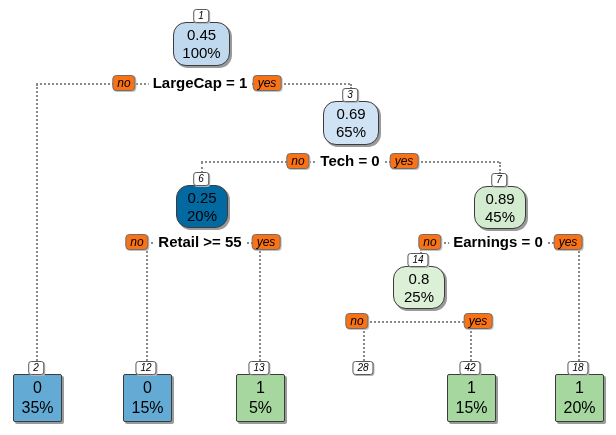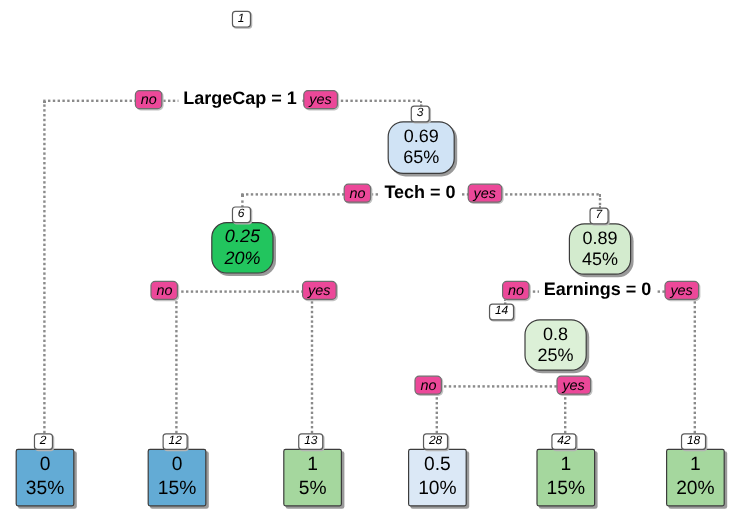--- a/index.html
+++ b/index.html
@@ -12,21 +12,21 @@
   .vline { position:absolute; width:0; border-left:2px dotted #8a8a8a; z-index:1; }
   .idb {
     position:absolute; transform:translateX(-50%);
     background:#fff; border:1px solid #5a5a5a; border-radius:3px;
     padding:0 4px; height:12px; line-height:12px;
     font-style:italic; font-size:10px; z-index:3;
     box-shadow:1px 1px 0 #b5b5b5;
   }
   .yn {
     position:absolute; transform:translateX(-50%);
-    background:#ec4899; border:1px solid #6e6e6e; border-radius:4px;
+    background:#f97316; border:1px solid #6e6e6e; border-radius:4px;
     padding:0 4px; height:14px; line-height:14px;
     font-style:italic; font-size:12px; z-index:2;
     box-shadow:1px 1px 0 #c2c2c2; white-space:nowrap;
   }
   .slabel {
     position:absolute; transform:translateX(-50%);
     background:#fff; padding:0 4px;
     font-weight:bold; font-size:15px; height:18px; line-height:18px;
     z-index:2; white-space:nowrap;
   }
@@ -57,56 +57,61 @@
   <div class="vline" style="left:201px;top:162px;height:11px"></div>
   <div class="vline" style="left:499px;top:162px;height:12px"></div>
   <div class="vline" style="left:146px;top:251px;height:110px"></div>
   <div class="vline" style="left:259px;top:251px;height:110px"></div>
   <div class="vline" style="left:420px;top:249px;height:5px"></div>
   <div class="vline" style="left:578px;top:251px;height:110px"></div>
   <div class="vline" style="left:363px;top:322px;height:39px"></div>
   <div class="vline" style="left:470px;top:322px;height:39px"></div>
 
   <div class="idb" style="left:201px;top:9px">1</div>
+  <div class="nbox round" style="left: 173px; top: 22px; width: 55px; height: 42px; background-color: rgb(193, 217, 239);">
+    <span class="nv">0.45</span>
+    <span class="np">100%</span>
+  </div>
 
   <div class="yn" style="left:124px;top:75px">no</div>
   <div class="slabel" style="left:200px;top:74px">LargeCap = 1</div>
   <div class="yn" style="left:267px;top:75px">yes</div>
 
   <div class="idb" style="left:350px;top:88px">3</div>
   <div class="nbox round" style="left: 323px; top: 101px; width: 54px; height: 42px; background-color: rgb(208, 227, 245); align-items: center;">
     <span class="nv">0.69</span>
     <span class="np">65%</span>
   </div>
 
   <div class="yn" style="left:298px;top:153px">no</div>
   <div class="slabel" style="left:350px;top:152px">Tech = 0</div>
   <div class="yn" style="left:404px;top:153px">yes</div>
 
   <div class="idb" style="left:201px;top:172px">6</div>
-  <div class="nbox round" style="left: 176px; top: 185px; width: 50px; height: 41px; background-color: #22c55e; font-style: italic;">
+  <div class="nbox round" style="left: 176px; top: 185px; width: 50px; height: 41px; background-color: #0369a1;">
     <span class="nv">0.25</span>
     <span class="np">20%</span>
   </div>
 
   <div class="idb" style="left:499px;top:173px">7</div>
   <div class="nbox round" style="left: 474px; top: 186px; width: 50px; height: 41px; background-color: rgb(211, 235, 206); text-align: right;">
     <span class="nv">0.89</span>
     <span class="np">45%</span>
   </div>
 
   <div class="yn" style="left:137px;top:234px">no</div>
+  <div class="slabel" style="left:200px;top:233px">Retail &gt;= 55</div>
   <div class="yn" style="left:266px;top:234px">yes</div>
 
   <div class="yn" style="left:430px;top:234px">no</div>
   <div class="slabel" style="left:498px;top:233px">Earnings = 0</div>
   <div class="yn" style="left:568px;top:234px">yes</div>
 
   <div class="idb" style="left:418px;top:253px">14</div>
-  <div class="nbox round" style="left: 393px; top: 266px; width: 50px; height: 41px; background-color: rgb(220, 240, 215); margin-left: 44px;">
+  <div class="nbox round" style="left: 393px; top: 266px; width: 50px; height: 41px; background-color: rgb(220, 240, 215);">
     <span class="nv">0.8</span>
     <span class="np">25%</span>
   </div>
 
   <div class="yn" style="left:357px;top:313px">no</div>
   <div class="yn" style="left:478px;top:313px">yes</div>
 
   <div class="idb" style="left:36px;top:361px">2</div>
   <div class="nbox leafbox" style="left: 13px; top: 374px; width: 47px; height: 46px; background-color: rgb(99, 171, 213);">
     <span class="nv">0</span>
@@ -119,24 +124,20 @@
     <span class="np">15%</span>
   </div>
 
   <div class="idb" style="left:259px;top:361px">13</div>
   <div class="nbox leafbox" style="left: 236px; top: 374px; width: 47px; height: 46px; background-color: rgb(165, 215, 158);">
     <span class="nv">1</span>
     <span class="np">5%</span>
   </div>
 
   <div class="idb" style="left:363px;top:361px">28</div>
-  <div class="nbox leafbox" style="left: 340px; top: 374px; width: 47px; height: 46px; background-color: rgb(219, 232, 246);">
-    <span class="nv">0.5</span>
-    <span class="np">10%</span>
-  </div>
 
   <div class="idb" style="left:470px;top:361px">42</div>
   <div class="nbox leafbox" style="left: 447px; top: 374px; width: 47px; height: 46px; background-color: rgb(165, 215, 158);">
     <span class="nv">1</span>
     <span class="np">15%</span>
   </div>
 
   <div class="idb" style="left:578px;top:361px">18</div>
   <div class="nbox leafbox" style="left: 555px; top: 374px; width: 47px; height: 46px; background-color: rgb(165, 215, 158);">
     <span class="nv">1</span>

